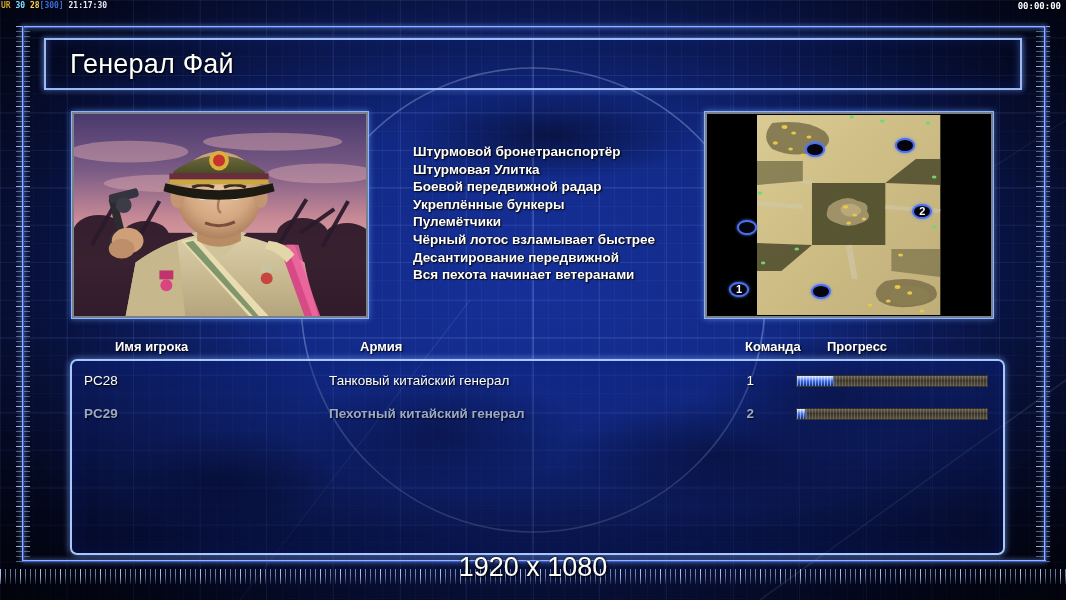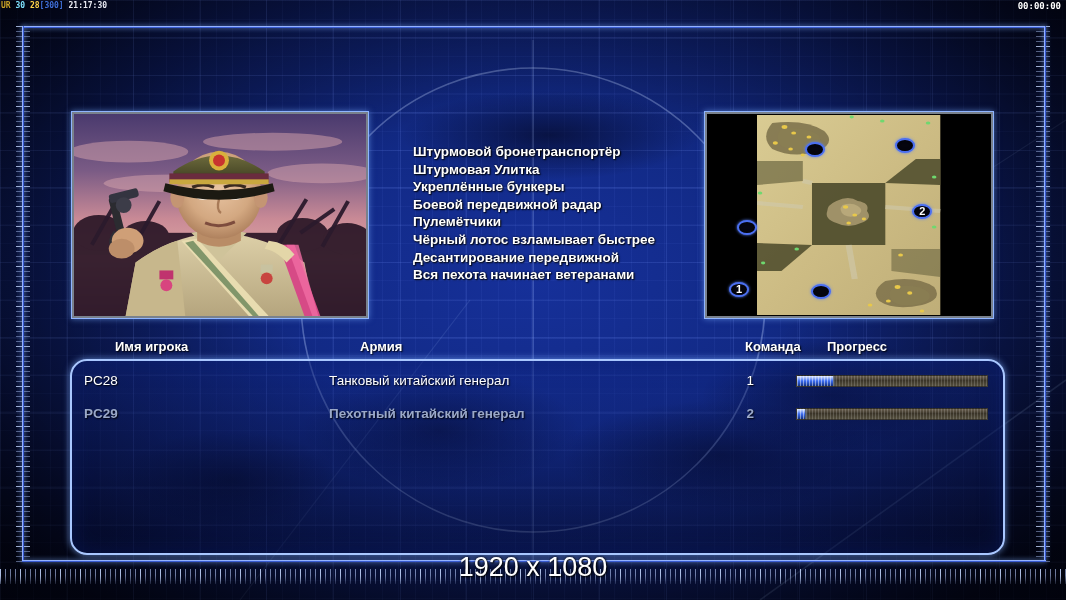--- a/index.html
+++ b/index.html
@@ -183,21 +183,21 @@
     white-space: nowrap; text-shadow: 1px 1px 1.5px rgba(0,0,0,0.95);
   }
   .col-name { left: 0; }
   .col-army { left: 245px; }
   .col-team { left: 630px; }
   .col-prog { left: 712px; }
 
   .table-panel {
     position: absolute; left: 70px; top: 359px; width: 935px; height: 196px;
     border: 2px solid #a9c7ff;
-    border-radius: 17px;
+    border-radius: 7px;
     box-shadow: 0 0 7px rgba(130,175,255,0.7), inset 0 0 22px rgba(10,28,110,0.5);
     background: linear-gradient(to bottom, rgba(16,38,130,0.40), rgba(8,18,70,0.30));
     overflow: hidden;
   }
   .prow {
     position: absolute; left: 0; right: 0; height: 26px;
     display: flex; align-items: center;
   }
   .prow .pname { position: absolute; left: 12px; font-size: 13.5px; white-space: nowrap; }
   .prow .parmy { position: absolute; left: 257px; font-size: 13.5px; white-space: nowrap; }
@@ -272,20 +272,23 @@
   <div class="frame-line-h" style="left:22px;top:26px;width:1024px;"></div>
   <div class="frame-line-h" style="left:22px;top:560px;width:1024px;"></div>
   <div class="frame-line-v" style="left:22px;top:26px;height:534px;"></div>
   <div class="frame-line-v" style="left:1044px;top:26px;height:534px;"></div>
 
   <div class="debug-left">
     <span class="d1">UR</span><span class="d5"> </span><span class="d2">30</span><span class="d5"> </span><span class="d3">28</span><span class="d4">[300]</span><span class="d5"> </span><span class="d5">21:17:30</span>
   </div>
   <div class="debug-right">00:00:00</div>
 
+  <div class="title-panel">
+    <div class="title-text">Генерал Фай</div>
+  </div>
 
   <div class="content-row">
 
     <div class="portrait bevel">
       <div class="portrait-img">
         <svg viewBox="0 0 294 204" preserveAspectRatio="none" style="width:100%;height:100%;display:block;">
           <defs>
             <linearGradient id="sky" x1="0" y1="0" x2="0" y2="1">
               <stop offset="0%" stop-color="#4a3a6e"></stop>
               <stop offset="28%" stop-color="#7a5b85"></stop>
@@ -381,22 +384,22 @@
           </g>
 
           <path d="M196 128 q18 2 26 14 l-8 8 q-10 -12 -22 -14 z" fill="#e3d6a8"></path>
         </svg>
       </div>
     </div>
 
     <ul class="ability-list">
       <li>Штурмовой бронетранспортёр</li>
       <li>Штурмовая Улитка</li>
+      <li>Боевой передвижной радар</li>
       <li>Укреплённые бункеры</li>
-      <li>Боевой передвижной радар</li>
       <li>Пулемётчики</li>
       <li>Чёрный лотос взламывает быстрее</li>
       <li>Десантирование передвижной</li>
       <li>Вся пехота начинает ветеранами</li>
     </ul>
 
     <div class="minimap bevel">
       <div class="minimap-inner">
         <div class="map-canvas">
           <svg viewBox="0 0 120 200" preserveAspectRatio="none" style="width:100%;height:100%;display:block;">

